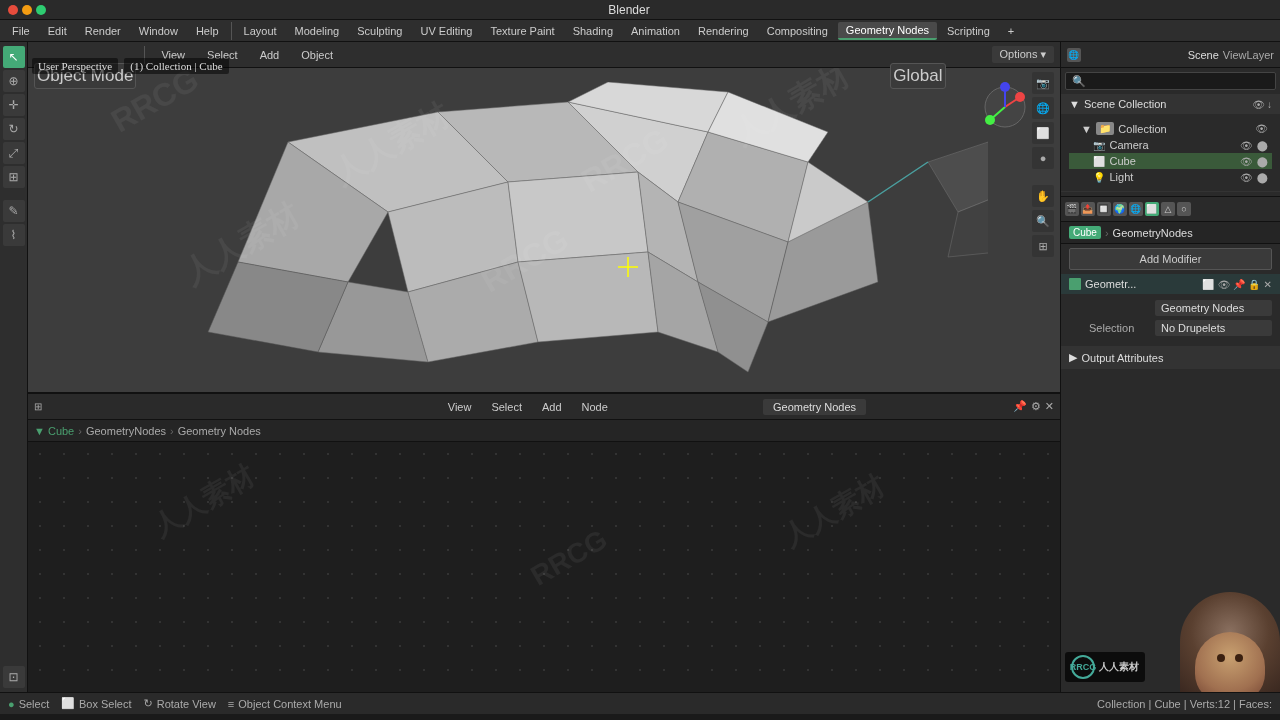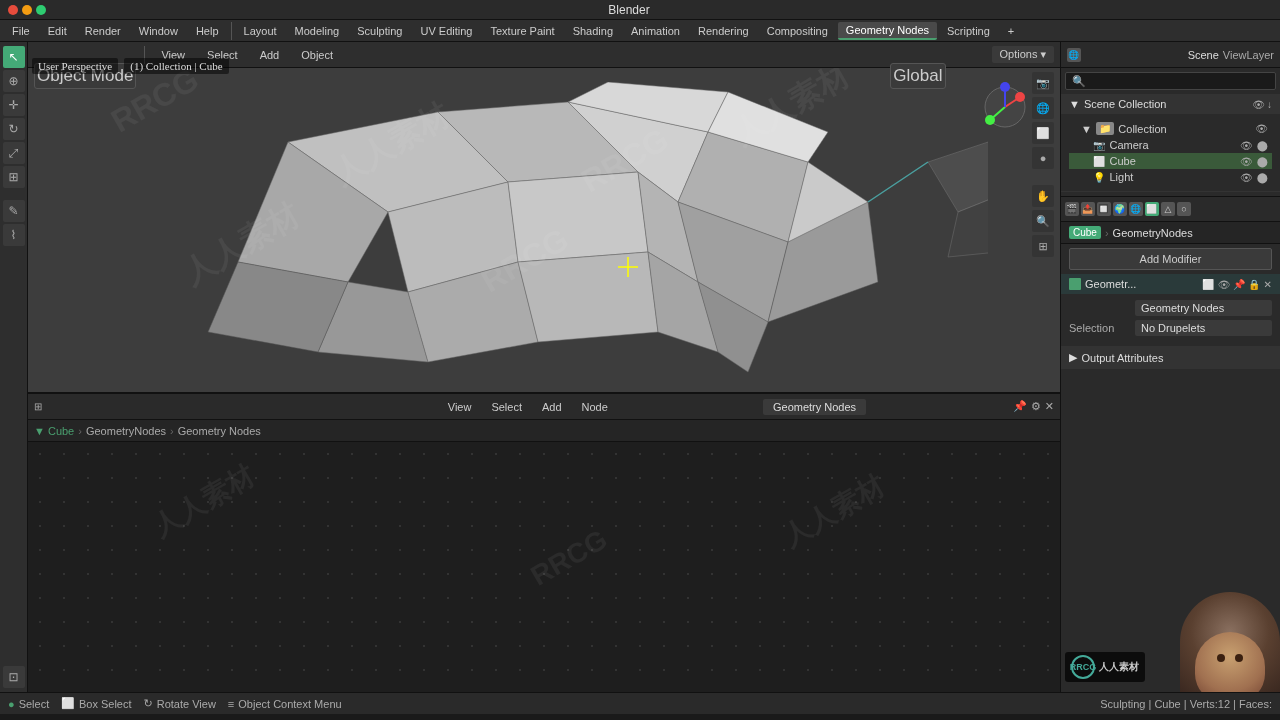--- a/index.html
+++ b/index.html
@@ -81,21 +81,21 @@
     .connections { position: absolute; top: 0; left: 0; width: 100%; height: 100%; pointer-events: none; z-index: 1; }
 
     
     #right-panel {
       width: 220px; background: #2a2a2a; border-left: 1px solid #111; display: flex; flex-direction: column; overflow-y: auto;
     }
     .rp-section { border-bottom: 1px solid #333; }
     .rp-header { padding: 4px 8px; background: #333; font-size: 11px; color: #ddd; display: flex; align-items: center; gap: 4px; cursor: pointer; }
     .rp-body { padding: 6px 8px; }
     .rp-row { display: flex; align-items: center; gap: 6px; margin-bottom: 4px; font-size: 11px; }
-    .rp-label { color: #aaa; min-width: 60px; }
+    .rp-label { color: #aaa; min-width: 60px; margin-left: 20px; }
     .rp-value { background: #3a3a3a; padding: 2px 6px; border-radius: 2px; color: #ddd; flex: 1; font-size: 11px; }
     .rp-tree-item { display: flex; align-items: center; gap: 4px; padding: 2px 4px; font-size: 11px; color: #ccc; }
     .rp-icon { width: 14px; height: 14px; background: #555; border-radius: 2px; display: flex; align-items: center; justify-content: center; font-size: 9px; }
 
     
     #statusbar {
       height: 22px; background: #2a2a2a; border-top: 1px solid #111; display: flex; align-items: center; padding: 0 8px; gap: 12px; font-size: 11px; color: #aaa;
     }
 
     
@@ -445,15 +445,15 @@
   </div>
   <div style="display:flex;align-items:center;gap:4px;">
     <span style="color:#aaa;font-size:11px;">↻</span>
     <span>Rotate View</span>
   </div>
   <div style="display:flex;align-items:center;gap:4px;">
     <span style="color:#aaa;font-size:11px;">≡</span>
     <span>Object Context Menu</span>
   </div>
   <div style="flex:1;text-align:right;">
-    <span>Sculpting | Cube | Verts:12 | Faces:</span>
+    <span>Collection | Cube | Verts:12 | Faces:</span>
   </div>
 </div>
 
 </body></html>

